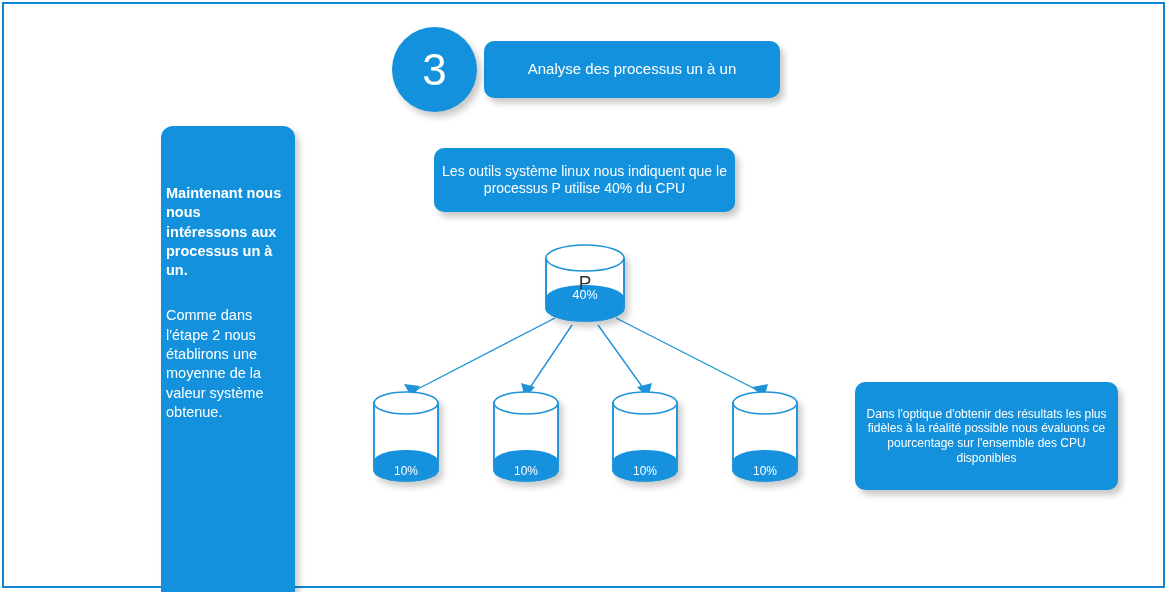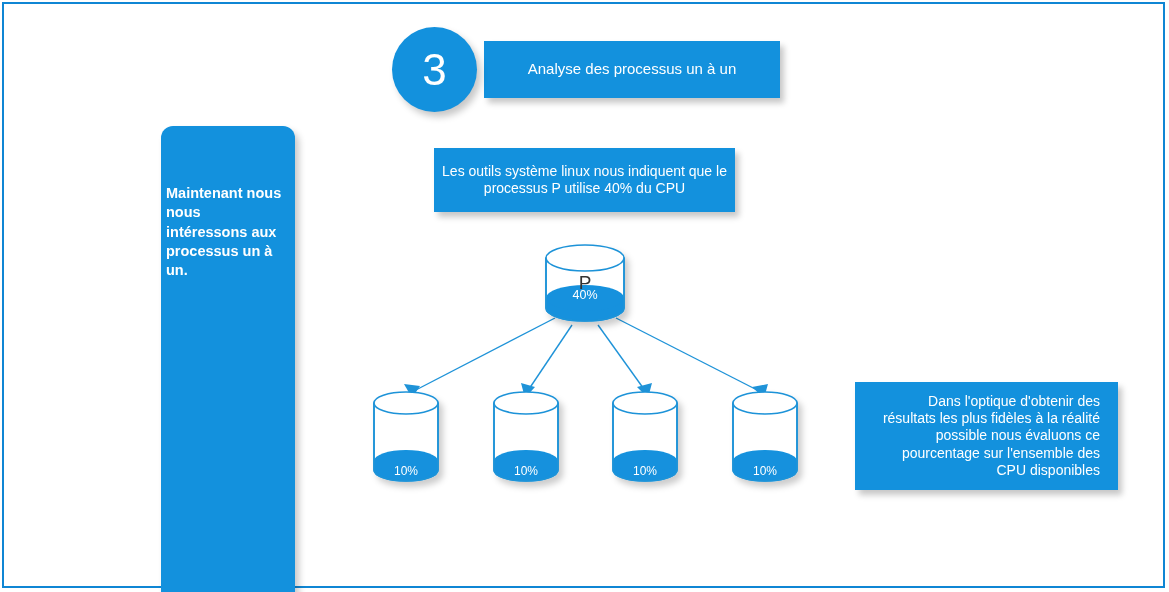--- a/index.html
+++ b/index.html
@@ -23,21 +23,21 @@
     border:2px solid #0f86d4;
     box-sizing:border-box;
     pointer-events:none;
   }
 
   
   .callout{
     position:absolute;
     background:#1391dd;
     color:#ffffff;
-    border-radius:0;
+    border-radius:10px;
     box-sizing:border-box;
     display:flex;
     align-items:center;
     justify-content:center;
     text-align:center;
     box-shadow:4px 5px 6px rgba(0,0,0,0.22);
     line-height:1.22;
   }
 
   
@@ -94,23 +94,22 @@
   #callout-top{
     left:434px; top:148px;
     width:301px; height:64px;
     font-size:14px;
     padding:8px 6px;
   }
   
   #callout-right{
     left:855px; top:382px;
     width:263px; height:108px;
-    font-size:14px;
-    padding:0 18px;
-    text-align:right;
+    font-size:12px;
+    padding:0 5px;
   }
 
   
   #diagram{
     position:absolute;
     left:0; top:0;
     width:1169px; height:592px;
     pointer-events:none;
   }
   .cyl-label-main{
@@ -143,20 +142,21 @@
   <div id="frame"></div>
 
   <div id="step-circle">3</div>
 
   <div id="title-banner" class="callout">
     <span>Analyse des processus un à un</span>
   </div>
 
   <div id="left-panel">
     <p class="p-bold">Maintenant nous nous intéressons aux processus un à un.</p>
+    <p class="p-reg">Comme dans l'étape 2 nous établirons une moyenne de la valeur système obtenue.</p>
   </div>
 
   <div id="callout-top" class="callout">
     <span>Les outils système linux nous indiquent que le processus P utilise 40% du CPU</span>
   </div>
 
   <div id="callout-right" class="callout">
     <span>Dans l'optique d'obtenir des résultats les plus fidèles à la réalité possible nous évaluons ce pourcentage sur l'ensemble des CPU disponibles</span>
   </div>
 

